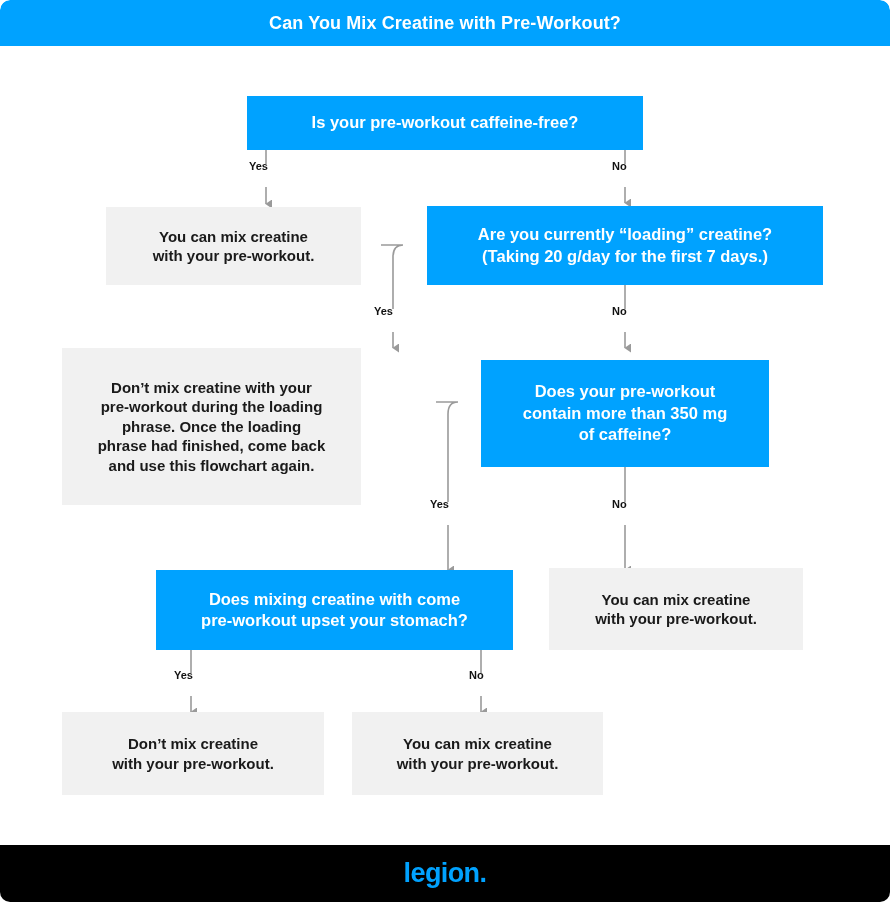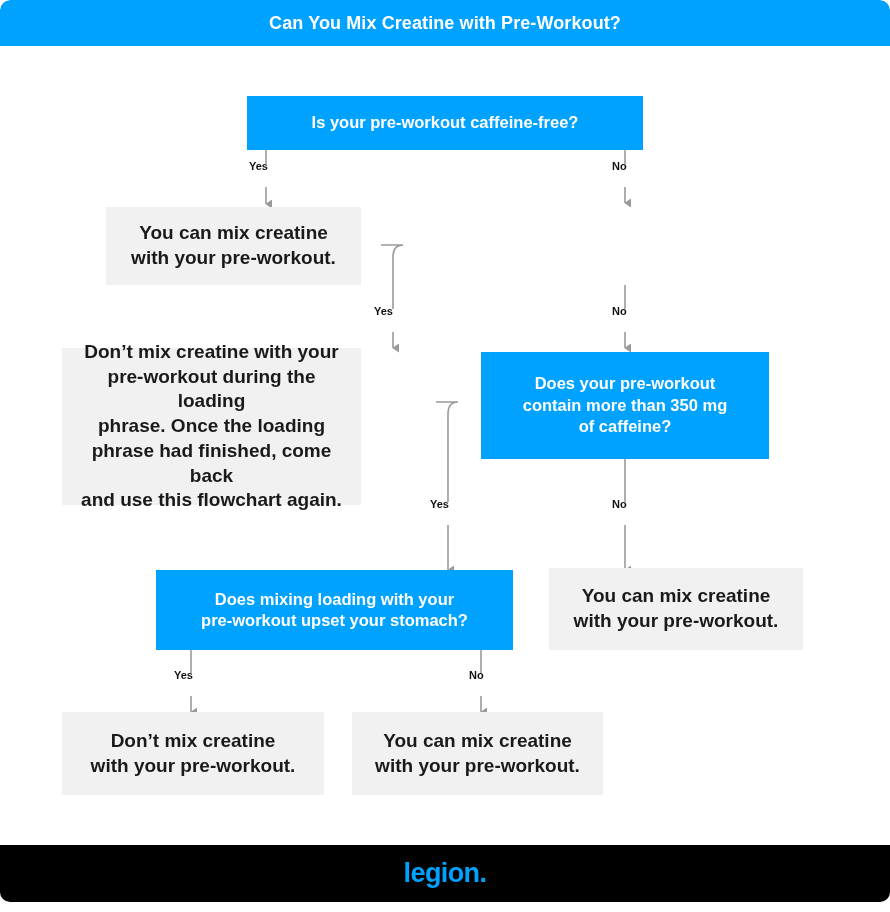--- a/index.html
+++ b/index.html
@@ -65,21 +65,21 @@
   .node.decision .node-text {
     color: #ffffff;
     font-size: 16.5px;
     font-weight: bold;
   }
   .node.outcome {
     background: #F1F1F1;
   }
   .node.outcome .node-text {
     color: #1A1A1A;
-    font-size: 19px;
+    font-size: 15px;
     font-weight: bold;
   }
 
   
   .edge-label {
     position: absolute;
     color: #111111;
     font-size: 11px;
     font-weight: bold;
     white-space: nowrap;
@@ -160,50 +160,54 @@
 
     <div class="edge-label" style="left:249px; top:114px;">Yes</div>
 
     <div class="edge-label" style="left:612px; top:114px;">No</div>
 
     <div class="node outcome" style="left:106px; top:161px; width:255px; height:78px;">
       <div class="node-text">You can mix creatine
 with your pre-workout.</div>
     </div>
 
+    <div class="node decision" style="left:427px; top:160px; width:396px; height:79px;">
+      <div class="node-text">Are you currently “loading” creatine?
+(Taking 20 g/day for  the first 7 days.)</div>
+    </div>
 
     <div class="edge-label" style="left:374px; top:259px;">Yes</div>
 
     <div class="edge-label" style="left:612px; top:259px;">No</div>
 
     <div class="node outcome" style="left:62px; top:302px; width:299px; height:157px;">
       <div class="node-text">Don’t mix creatine with your
 pre-workout during the loading
 phrase. Once the loading
 phrase had finished, come back
 and use this flowchart again.</div>
     </div>
 
-    <div class="node decision" style="left:481px; top:306px; width:288px; height:107px;">
+    <div class="node decision" style="left:481px; top:314px; width:288px; height:107px;">
       <div class="node-text">Does your pre-workout
 contain more than 350 mg
 of caffeine?</div>
     </div>
 
     <div class="edge-label" style="left:430px; top:452px;">Yes</div>
 
     <div class="edge-label" style="left:612px; top:452px;">No</div>
 
     <div class="node outcome" style="left:549px; top:522px; width:254px; height:82px;">
       <div class="node-text">You can mix creatine
 with your pre-workout.</div>
     </div>
 
     <div class="node decision" style="left:156px; top:524px; width:357px; height:80px;">
-      <div class="node-text">Does mixing loading with your
+      <div class="node-text">Does mixing creatine with come
 pre-workout upset your stomach?</div>
     </div>
 
     <div class="edge-label" style="left:174px; top:623px;">Yes</div>
 
     <div class="edge-label" style="left:469px; top:623px;">No</div>
 
     <div class="node outcome" style="left:62px; top:666px; width:262px; height:83px;">
       <div class="node-text">Don’t mix creatine
 with your pre-workout.</div>

